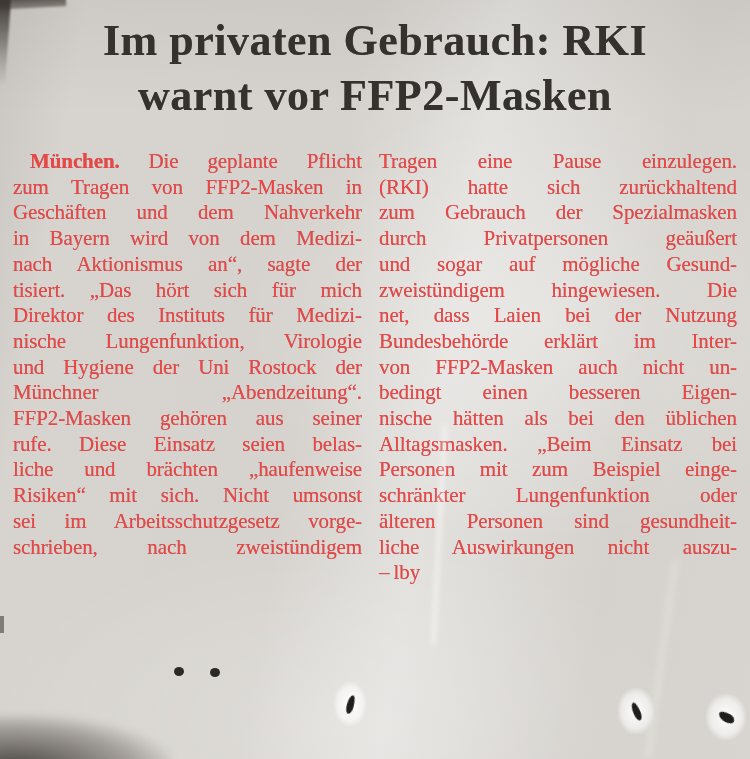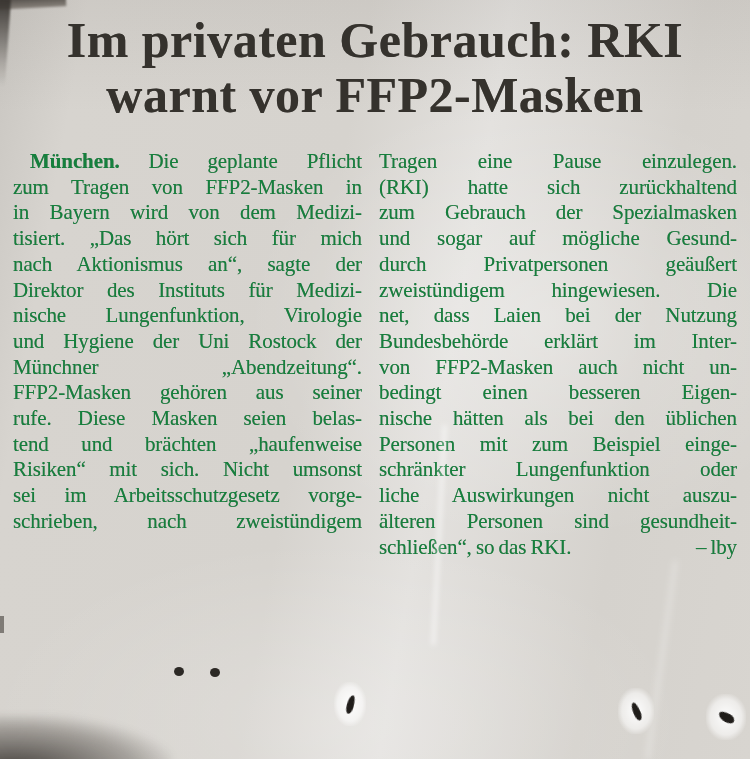--- a/index.html
+++ b/index.html
@@ -16,39 +16,39 @@
   .paper-shade-top {
     position:absolute; left:0; top:0; width:750px; height:140px;
     background:linear-gradient(to bottom, rgba(120,114,108,0.10), rgba(120,114,108,0) 80%);
     pointer-events:none;
   }
   .headline {
     position:relative;
     padding-top:13px;
     text-align:center;
     font-weight:bold;
-    font-size:50px;
+    font-size:44px;
     line-height:55px;
     letter-spacing:0.5px;
     color:#35322d;
     text-shadow:0 0 0.6px rgba(53,50,45,0.55);
   }
   .body-cols {
     position:relative;
     display:flex;
     gap:17px;
     padding:0 13px;
     margin-top:26px;
   }
   .col-left  { width:349px; }
   .col-right { width:358px; }
   .line {
     font-size:21px;
     line-height:25.7px;
-    color:#15803d;
+    color:#ef4444;
     letter-spacing:-0.1px;
     word-spacing:-1px;
     text-align:justify;
     text-align-last:justify;
     text-shadow:0 0 0.5px rgba(60,57,53,0.5);
     white-space:normal;
   }
   .line.first { text-indent:17px; }
   .line.endline { display:flex; justify-content:space-between; text-align-last:auto; }
   .line b { font-weight:bold; }
@@ -113,52 +113,53 @@
 
   <div class="headline">
     <div>Im privaten Gebrauch: RKI</div>
     <div>warnt vor FFP2-Masken</div>
   </div>
 
   <div class="body-cols">
     <div class="col-left">
         <div class="line first"><b>München.</b> Die geplante Pflicht</div>
         <div class="line">zum Tragen von FFP2-Masken in</div>
+        <div class="line">Geschäften und dem Nahverkehr</div>
         <div class="line">in Bayern wird von dem Medizi-</div>
+        <div class="line">nach Aktionismus an“, sagte der</div>
         <div class="line">tisiert. „Das hört sich für mich</div>
-        <div class="line">nach Aktionismus an“, sagte der</div>
         <div class="line">Direktor des Instituts für Medizi-</div>
         <div class="line">nische Lungenfunktion, Virologie</div>
         <div class="line">und Hygiene der Uni Rostock der</div>
         <div class="line">Münchner „Abendzeitung“.</div>
         <div class="line">FFP2-Masken gehören aus seiner</div>
-        <div class="line">rufe. Diese Masken seien belas-</div>
-        <div class="line">tend und brächten „haufenweise</div>
+        <div class="line">rufe. Diese Einsatz seien belas-</div>
+        <div class="line">liche und brächten „haufenweise</div>
         <div class="line">Risiken“ mit sich. Nicht umsonst</div>
         <div class="line">sei im Arbeitsschutzgesetz vorge-</div>
         <div class="line">schrieben, nach zweistündigem</div>
       </div>
     <div class="col-right">
         <div class="line">Tragen eine Pause einzulegen.</div>
         <div class="line">(RKI) hatte sich zurückhaltend</div>
         <div class="line">zum Gebrauch der Spezialmasken</div>
+        <div class="line">durch Privatpersonen geäußert</div>
         <div class="line">und sogar auf mögliche Gesund-</div>
-        <div class="line">durch Privatpersonen geäußert</div>
         <div class="line">zweistündigem hingewiesen. Die</div>
         <div class="line">net, dass Laien bei der Nutzung</div>
         <div class="line">Bundesbehörde erklärt im Inter-</div>
         <div class="line">von FFP2-Masken auch nicht un-</div>
         <div class="line">bedingt einen besseren Eigen-</div>
         <div class="line">nische hätten als bei den üblichen</div>
+        <div class="line">Alltagsmasken. „Beim Einsatz bei</div>
         <div class="line">Personen mit zum Beispiel einge-</div>
         <div class="line">schränkter Lungenfunktion oder</div>
+        <div class="line">älteren Personen sind gesundheit-</div>
         <div class="line">liche Auswirkungen nicht auszu-</div>
-        <div class="line">älteren Personen sind gesundheit-</div>
         <div class="line endline">
-          <span>schließen“, so das RKI.</span>
           <span>– lby</span>
         </div>
       </div>
   </div>
 
   <div class="edge-top-strip"></div>
   <div class="edge-left-sliver"></div>
   <div class="edge-bottom-corner"></div>
   <div class="edge-tick"></div>
 

